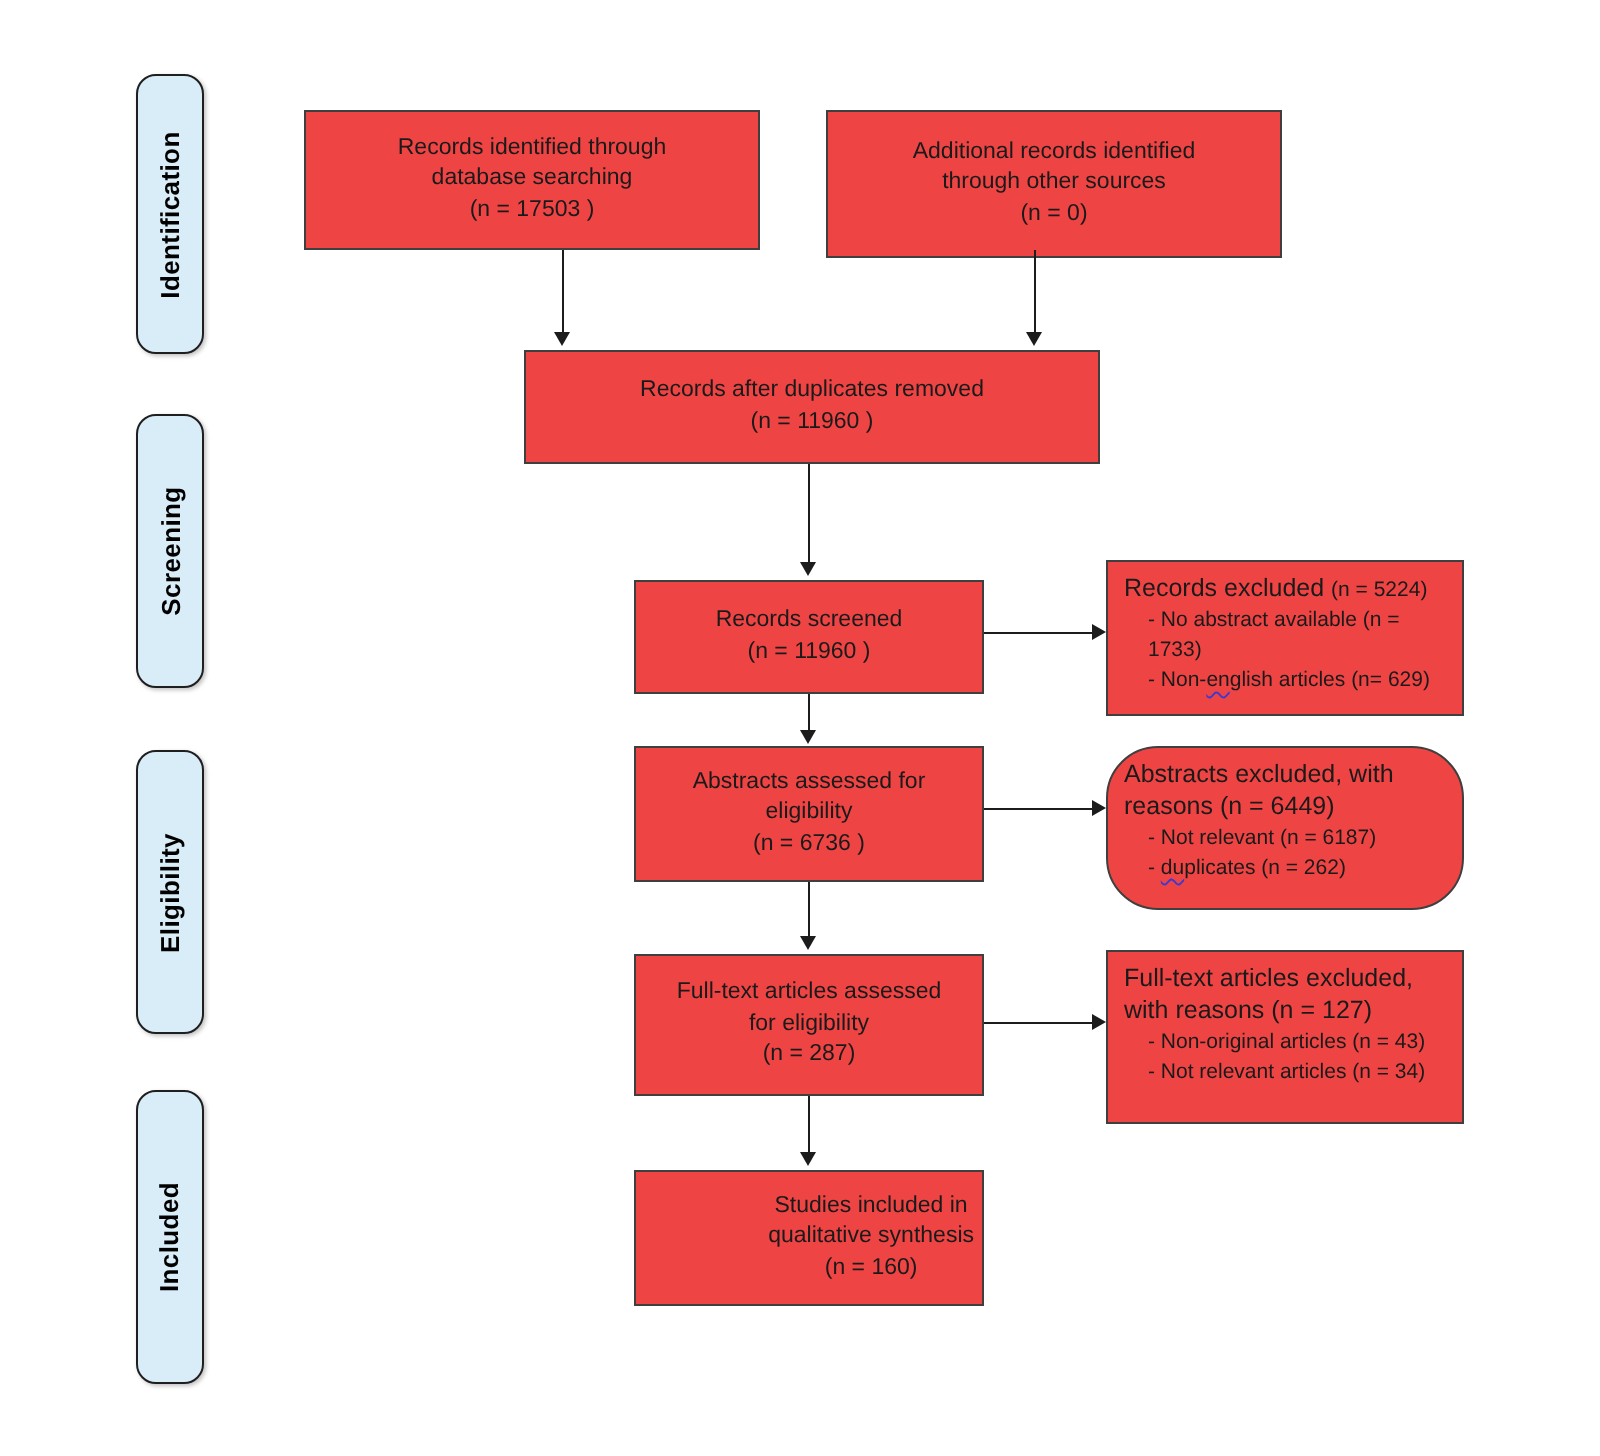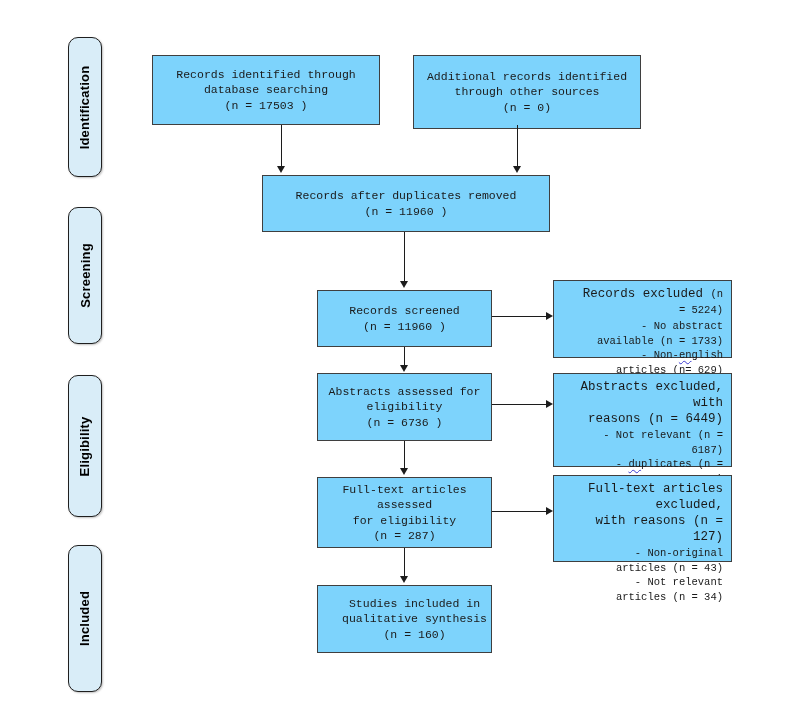--- a/index.html
+++ b/index.html
@@ -13,25 +13,25 @@
     background:#d9edf8;border:1.3px solid #1f1f1f;border-radius:10px;
     box-shadow:1px 1px 2px rgba(0,0,0,0.25);
     display:flex;align-items:center;justify-content:center;
   }
   .side-label{
     transform:rotate(-90deg);white-space:nowrap;
     font-size:13px;font-weight:bold;letter-spacing:0.2px;color:#000;
   }
   
   .fbox{
-    position:absolute;background:#7dd3fc;border:1.5px solid #3f3f3f;box-sizing:border-box;font-family:Liberation Mono, monospace;
+    position:absolute;background:#ef4444;border:1.5px solid #3f3f3f;box-sizing:border-box;
   }
   .fbox.center{display:flex;align-items:center;justify-content:center;text-align:center;}
   .ftext{font-size:11.5px;line-height:1.34;white-space:pre-line;padding:2px 4px;}
-  .fbox.excl{padding:5px 8px 4px 20px;text-align:right;}
+  .fbox.excl{padding:5px 8px 4px 8px;text-align:left;}
   .extitle{font-size:12.5px;line-height:1.28;white-space:pre-line;margin-bottom:1px;}
   .extitle .sub{font-size:10.5px;}
   .exitem{font-size:10.5px;line-height:1.4;margin-left:12px;}
   .wavy{
     text-decoration:underline;text-decoration-style:wavy;
     text-decoration-color:#3a3ad0;text-decoration-thickness:1px;text-underline-offset:2px;
   }
   
   .vline{position:absolute;width:0;border-left:1.4px solid #1c1c1c;}
   .hline{position:absolute;height:0;border-top:1.4px solid #1c1c1c;}
@@ -86,21 +86,21 @@
     <div class="exitem">- No abstract available (n = 1733)</div>
     <div class="exitem"><span>- Non-</span><span class="wavy">en</span><span>glish articles (n= 629)</span></div>
   </div>
 
   <div class="fbox center" style="left:317px;top:373px;width:175px;height:68px;">
     <div class="ftext">Abstracts assessed for
 eligibility
 (n = 6736 )</div>
   </div>
 
-  <div class="fbox excl" style="left:553px;top:373px;width:179px;height:94px;">
+  <div class="fbox excl" style="left:553px;top:373px;width:179px;height:82px;border-radius:26px;">
     <div class="extitle">Abstracts excluded, with
 reasons (n = 6449)</div>
     <div class="exitem">- Not relevant (n = 6187)</div>
     <div class="exitem"><span>- </span><span class="wavy">du</span><span>plicates (n = 262)</span></div>
   </div>
 
   <div class="fbox center" style="left:317px;top:477px;width:175px;height:71px;">
     <div class="ftext">Full-text articles assessed
 for eligibility
 (n = 287)</div>

